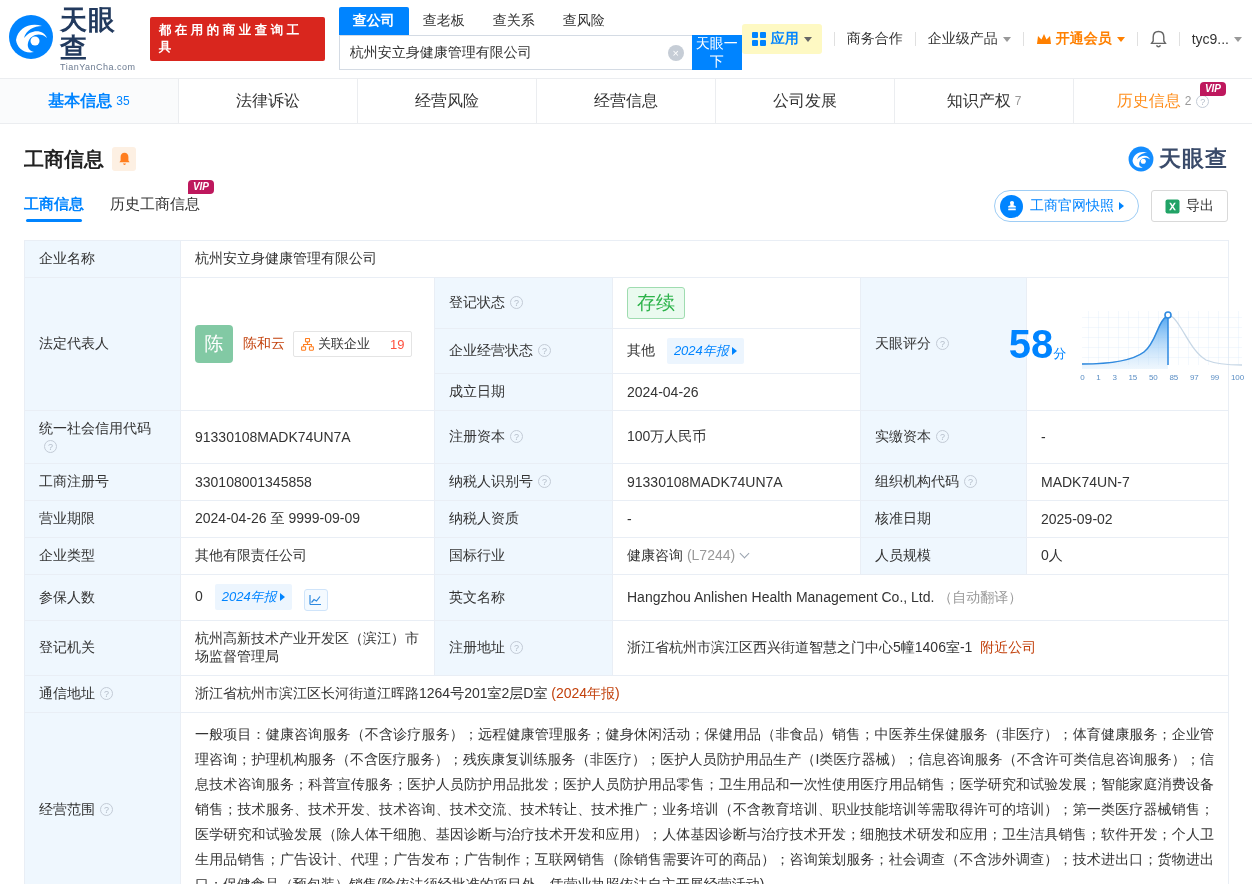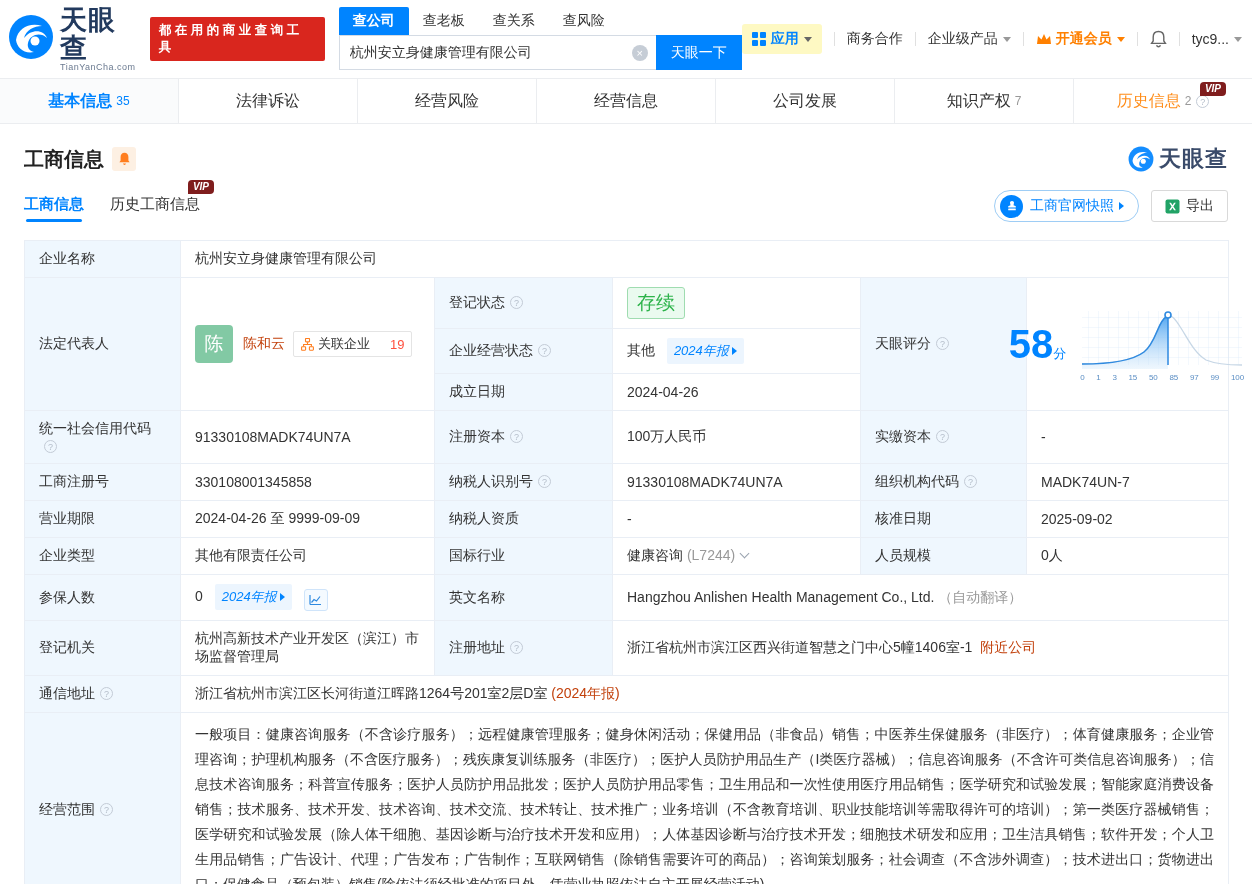--- a/index.html
+++ b/index.html
@@ -17,39 +17,39 @@
   .slogan-line2 { font-size:12.5px; font-weight:bold; letter-spacing:1px; line-height:17px;}
 
   .search-block { margin-left:14px; width:410px; }
   .search-tabs { display:flex; align-items:flex-end; height:27px; }
   .search-tab { font-size:14px; color:#333; padding:5px 14px; cursor:pointer; }
   .search-tab.active { background:#0084ff; color:#fff; font-weight:bold; border-radius:2px 2px 0 0; }
   .search-row { display:flex; height:35px; }
   .search-input-wrap { flex:1; position:relative; border:1px solid #d4dbe4; border-right:none; display:flex; align-items:center; }
   .search-input { border:none; outline:none; width:100%; height:100%; padding:0 30px 0 10px; font-size:14px; color:#333; font-family:inherit; }
   .clear-icon { position:absolute; right:8px; width:16px; height:16px; border-radius:50%; background:#c6cdd6; color:#fff; font-size:11px; line-height:16px; text-align:center; cursor:pointer; }
-  .search-btn { width:86px; background:#0084ff; color:#fff; font-size:14px; border:none; cursor:pointer; font-family:inherit; }
+  .search-btn { width:50px; background:#0084ff; color:#fff; font-size:14px; border:none; cursor:pointer; font-family:inherit; }
 
   .header-right { margin-left:auto; display:flex; align-items:center; font-size:14px; color:#333; }
   .hr-item { display:flex; align-items:center; cursor:pointer; white-space:nowrap; }
   .apps-btn { background:#fef9c3; color:#0084ff; padding:6px 10px; border-radius:3px; font-weight:bold; }
   .divider { width:1px; height:14px; background:#e0e0e0; margin:0 12px; }
   .caret-down { width:0; height:0; border-left:4px solid transparent; border-right:4px solid transparent; border-top:5px solid #666; margin-left:5px; }
   .caret-down.orange { border-top-color:#ff8000; }
   .vip-link { color:#ff8000; font-weight:bold; }
 
   
   .nav-tabs { display:flex; border-top:1px solid #ebedf0; border-bottom:1px solid #ebedf0; height:46px; }
   .nav-tab { flex:1; display:flex; align-items:center; justify-content:center; font-size:16px; color:#333; border-right:1px solid #ebedf0; cursor:pointer; position:relative; }
   .nav-tab:last-child { border-right:none; }
   .nav-tab.active { color:#0084ff; font-weight:bold; background:#fafbfc; }
   .tab-count { font-size:12px; margin-left:4px; color:#999; font-weight:normal; }
   .nav-tab.active .tab-count { color:#0084ff; }
   .nav-tab.orange { color:#ff8d1a; }
-  .vip-badge { background:#7f1d1d; color:#fff; font-size:10px; font-weight:bold; font-style:italic; padding:1px 5px; border-radius:4px 4px 4px 0; line-height:12px; }
+  .vip-badge { background:#be185d; color:#fff; font-size:10px; font-weight:bold; font-style:italic; padding:1px 5px; border-radius:4px 4px 4px 0; line-height:12px; }
   .nav-tab .vip-badge { position:absolute; top:3px; right:26px; }
 
   
   .section-head { display:flex; justify-content:space-between; align-items:center; padding:20px 24px 0 24px; }
   .section-title-wrap { display:flex; align-items:center; }
   .section-title { font-size:20px; font-weight:bold; color:#222; }
   .monitor-bell { width:24px; height:24px; background:#fdf0e3; border-radius:3px; margin-left:8px; display:flex; align-items:center; justify-content:center; cursor:pointer; }
   .watermark { display:flex; align-items:center; opacity:.92; }
   .watermark-text { font-size:22px; font-weight:bold; color:#2a3c5e; margin-left:5px; letter-spacing:1px;}
 

